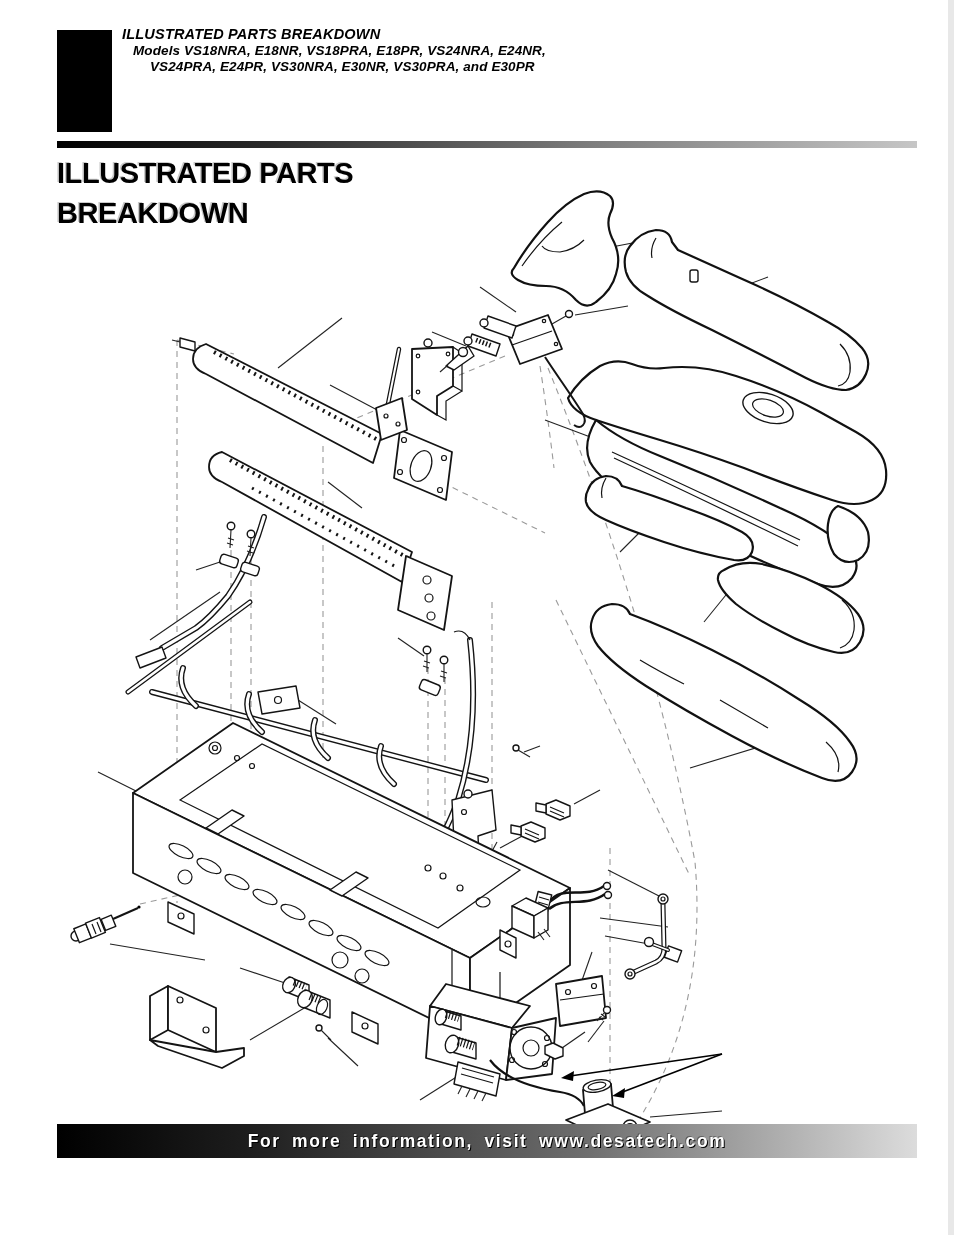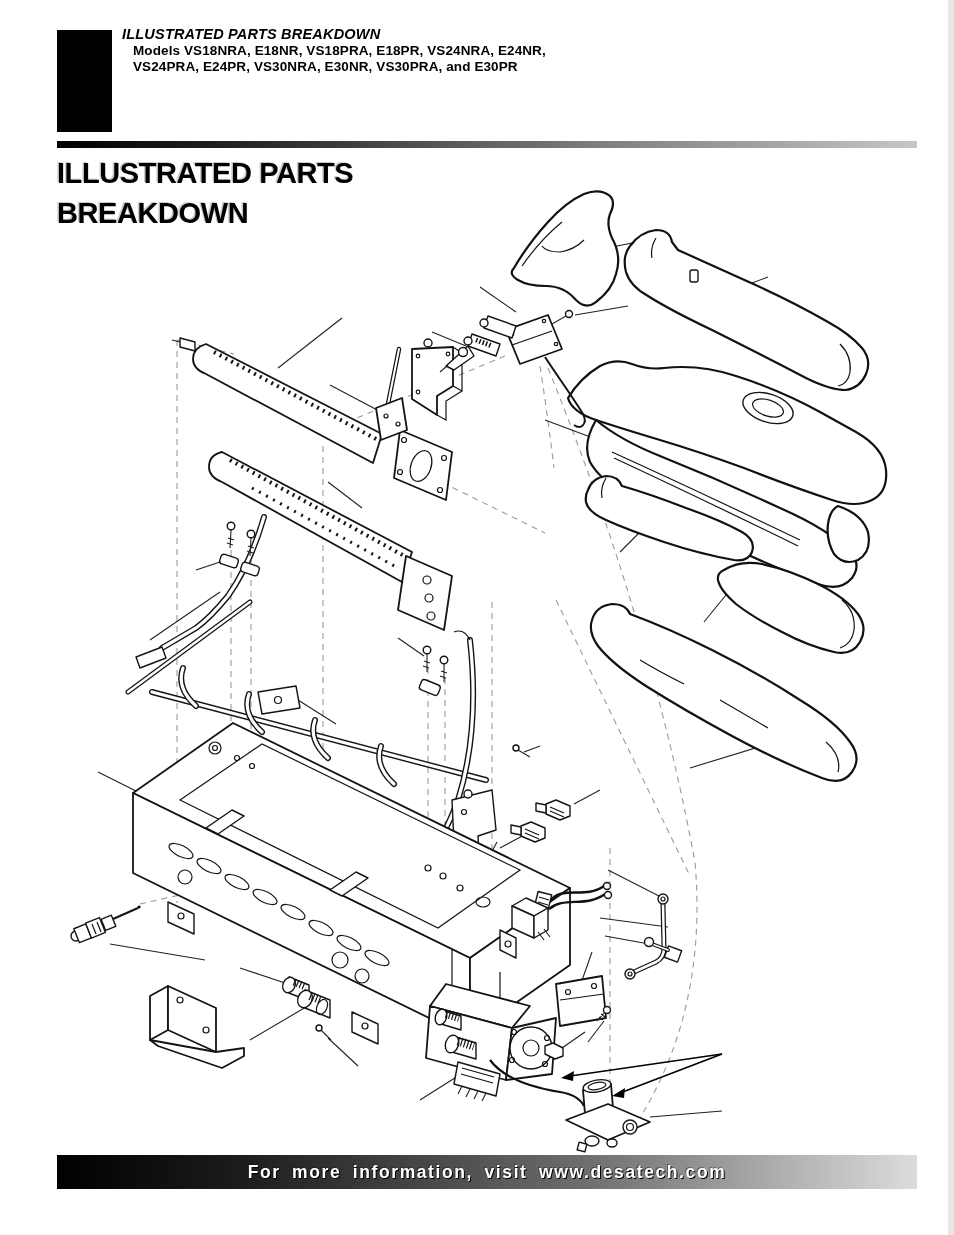--- a/index.html
+++ b/index.html
@@ -1,30 +1,30 @@
 <!DOCTYPE html>
 <html><head>
 <meta charset="utf-8">
 <style>
   html,body{margin:0;padding:0;background:#e8e8e8;}
   #page{position:relative;width:948px;height:1235px;background:#ffffff;overflow:hidden;
         font-family:"Liberation Sans", sans-serif;color:#000;}
   #corner-block{position:absolute;left:57px;top:30px;width:55px;height:102px;background:#000;}
   #kicker{position:absolute;left:122px;top:26px;font-size:14.5px;font-weight:bold;font-style:italic;
           letter-spacing:.2px;white-space:nowrap;}
-  .models{position:absolute;left:133px;font-size:13.5px;font-weight:bold;
+  .models{position:absolute;left:133px;font-size:13.5px;font-weight:bold;font-style:italic;
           letter-spacing:.1px;white-space:nowrap;}
-  #models1{top:43px;} #models2{top:59px;}
+  #models1{top:43px;} #models2{top:59px;margin-left:17px;}
   #top-rule{position:absolute;left:57px;top:141px;width:860px;height:7px;
             background:linear-gradient(to right,#000 0%,#2b2b2b 25%,#7c7c7c 62%,#c6c6c6 100%);}
   #page-title{position:absolute;left:57px;top:153px;font-size:30px;font-weight:bold;
               line-height:40px;letter-spacing:-.5px;transform:scaleX(.97);transform-origin:left top;
               text-shadow:-1.5px -1.5px 0 #c9c9c9;white-space:nowrap;}
   #diagram-wrap{position:absolute;left:0;top:160px;width:954px;height:1000px;}
-  #footer-bar{position:absolute;left:57px;top:1155px;width:860px;height:34px;
+  #footer-bar{position:absolute;left:57px;top:1124px;width:860px;height:34px;
               background:linear-gradient(to right,#000 0%,#1d1d1d 22%,#6f6f6f 62%,#dcdcdc 100%);
               display:flex;align-items:center;justify-content:center;}
   #footer-text{color:#fff;font-weight:bold;font-size:17.5px;letter-spacing:1.6px;word-spacing:5px;
                text-shadow:1px 1px 0 #000, -1px -1px 0 rgba(0,0,0,.35);white-space:nowrap;}
   svg{display:block;}
   .ln{stroke:#222;stroke-width:1.1;fill:none;}
   .ph{stroke:#9a9a9a;stroke-width:1.1;fill:none;stroke-dasharray:6 5;}
   .pt{fill:#fff;stroke:#141414;stroke-width:1.8;stroke-linejoin:round;}
   .pt2{fill:#fff;stroke:#141414;stroke-width:1.4;stroke-linejoin:round;}
   .log{fill:#fff;stroke:#111;stroke-width:2.2;stroke-linejoin:round;}

